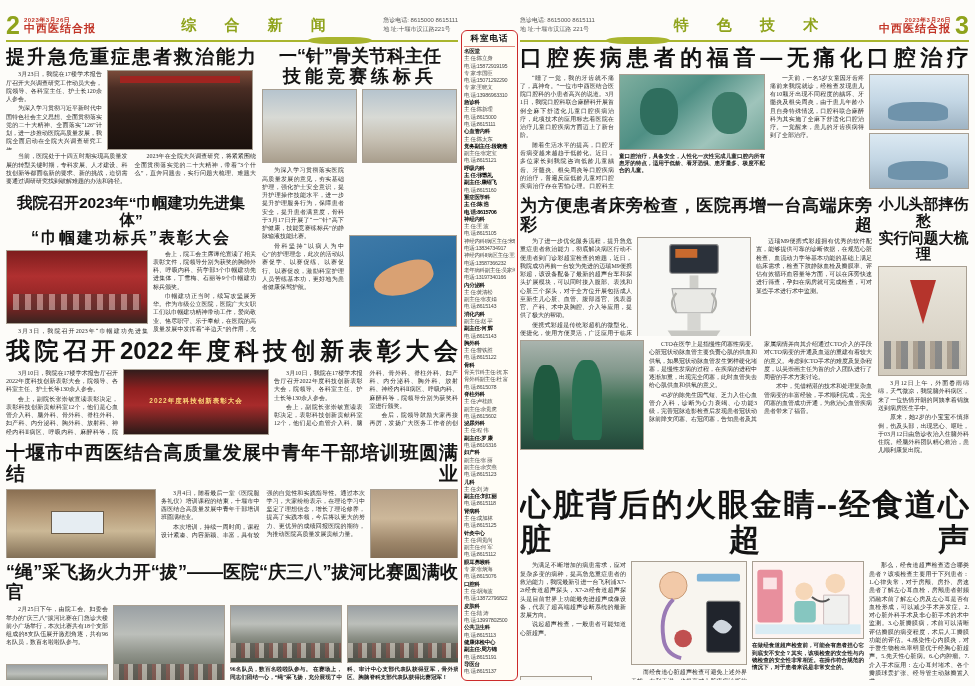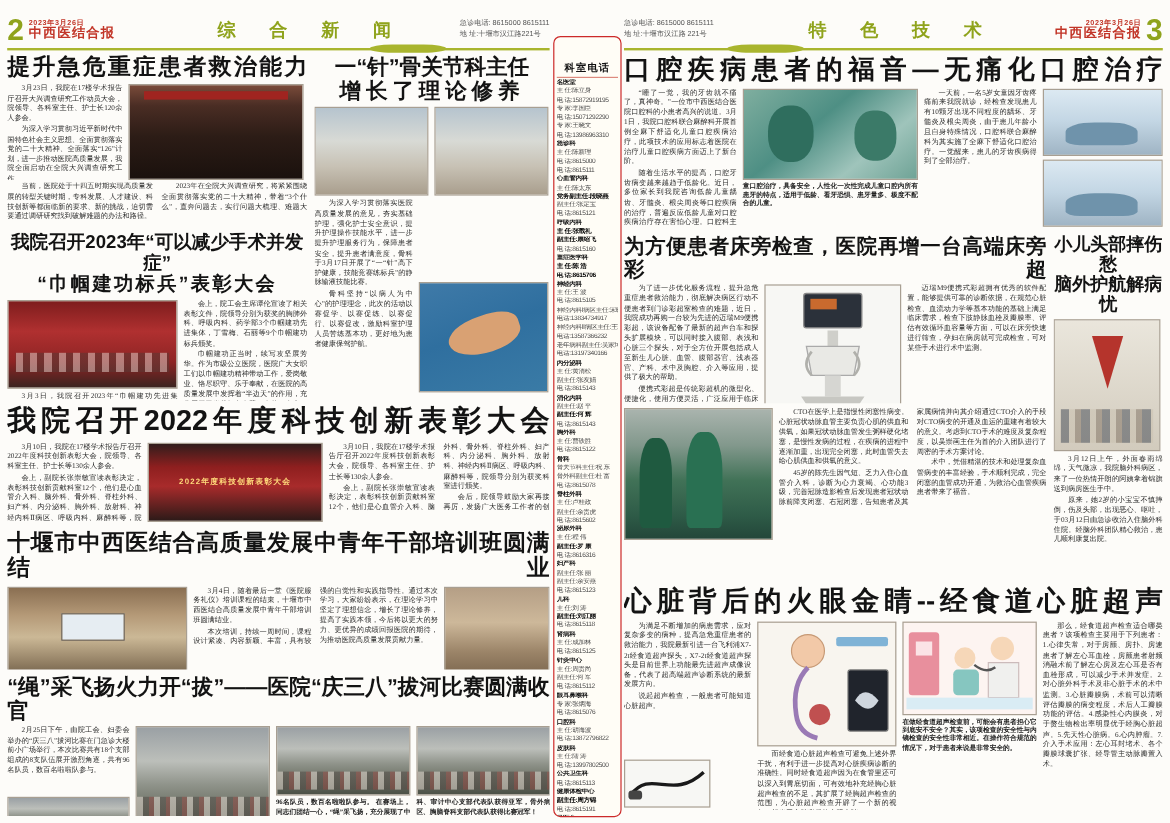--- a/index.html
+++ b/index.html
@@ -65,21 +65,21 @@
       background:repeating-linear-gradient(90deg,#3c4450 0 7px,#c8bfae 7px 12px,#7a6b5c 12px 17px);opacity:.5;}
   .ph-surg{background:linear-gradient(180deg,#aab4ae 0%,#82988c 28%,#417257 55%,#2e5b47 82%,#234639 100%);}
   .ph-surg:before{content:"";position:absolute;left:10%;top:22%;width:22%;height:70%;border-radius:40% 40% 10% 10%;background:#1f5a40;}
   .ph-surg:after{content:"";position:absolute;left:42%;top:18%;width:24%;height:74%;border-radius:40% 40% 10% 10%;background:#297052;}
   .ph-white{background:#f7f7f4;}
   .ph-cartoon{background:#fdf4f1;}
   .ph-tee{background:#f8f5ef;}
 
   
   .dir{position:absolute;left:461px;top:30px;width:57px;height:651px;background:#fffdf6;
-       border:1.5px solid #cc2a2a;border-radius:6px;box-sizing:border-box;overflow:hidden;padding:20px 2px;}
+       border:1.5px solid #cc2a2a;border-radius:6px;box-sizing:border-box;overflow:hidden;padding:2px 2px;}
   .dir-title{font-size:8.5px;font-weight:bold;color:#111;text-align:center;letter-spacing:1px;
        border-bottom:1px solid #dd8a7e;padding-bottom:1px;margin-bottom:1px;}
   .dr{font-size:5.5px;line-height:7.3px;color:#4a4a4a;white-space:nowrap;overflow:hidden;letter-spacing:-.3px;}
   .dr.hd{font-weight:bold;color:#101010;}
   .dr.b{font-weight:bold;color:#000;}
 </style>
 </head>
 <body>
 
 <div class="paper">
@@ -111,39 +111,39 @@
         <div class="photo ph-meeting" style="width:146px;height:80px;"></div>
       </div>
       <div class="bt cols2" style="height:38px;margin-top:2px;">
           <p>当前，医院处于十四五时期实现高质量发展的转型关键时期，专科发展、人才建设、科技创新等都面临新的要求、新的挑战，迫切需要通过调研研究找到破解难题的办法和路径。</p>
           <p>2023年在全院大兴调查研究，将紧紧围绕全面贯彻落实党的二十大精神，带着“3个什么”，直奔问题去，实行问题大梳理、难题大排查，有力打通专科发展中的堵点难点，提升服务能力和患者满意度。</p>
         </div>
     </article>
 
     <article class="art" style="top:36px;left:256px;width:196px;height:288px;">
       <h1 class="hl ctr" style="font-size:18px;">一“针”骨关节科主任</h1>
-      <h1 class="hl ctr" style="font-size:18px;letter-spacing:4px;margin-bottom:3px;">增长了理论修养</h1>
+      <h1 class="hl ctr" style="font-size:18px;letter-spacing:4px;margin-bottom:3px;">技能竞赛练标兵</h1>
       <div class="row">
         <div class="photo ph-class" style="width:95px;height:74px;"></div>
         <div class="photo ph-class" style="width:95px;height:74px;"></div>
       </div>
       <div class="row" style="margin-top:3px;">
         <div class="bt" style="width:82px;height:162px;">
             <p>为深入学习贯彻落实医院高质量发展的意见，夯实基础护理，强化护士安全意识，提升护理操作技能水平，进一步提升护理服务行为，保障患者安全，提升患者满意度，骨科于3月17日开展了“一“针”高下护健康，技能竞赛练标兵”的静脉输液技能比赛。</p>
             <p>骨科坚持“以病人为中心”的护理理念，此次的活动以赛促学、以赛促练、以赛促行、以赛促改，激励科室护理人员苦练基本功，更好地为患者健康保驾护航。</p>
           </div>
         <div class="stack" style="flex:1;">
           <div style="height:66px;"></div>
           <div class="photo ph-inject" style="width:108px;height:92px;"></div>
         </div>
       </div>
     </article>
 
     <article class="art" style="top:184px;left:0;width:250px;height:140px;">
-      <h1 class="hl ctr" style="font-size:15.5px;">我院召开2023年“可以减少手术并发症”</h1>
+      <h1 class="hl ctr" style="font-size:15.5px;">我院召开2023年“巾帼建功先进集体”</h1>
       <h1 class="hl ctr" style="font-size:16px;letter-spacing:2px;margin-bottom:3px;">“巾帼建功标兵”表彰大会</h1>
       <div class="row">
         <div class="stack" style="width:142px;">
           <div class="photo ph-stage" style="width:142px;height:74px;"></div>
           <div class="bt" style="height:24px;">
               <p>3月3日，我院召开2023年“巾帼建功先进集体”、“巾帼建功标兵”表彰大会，院领导、各科室主任、护士长130余人参会。</p>
             </div>
         </div>
         <div class="bt" style="flex:1;height:102px;">
             <p>会上，院工会主席谭伦宣读了相关表彰文件，院领导分别为获奖的胸肺外科、呼吸内科、药学部3个巾帼建功先进集体，丁雪梅、石丽等9个巾帼建功标兵颁奖。</p>
@@ -356,21 +356,21 @@
           </svg>
         </div>
         <div class="bt" style="flex:1;height:112px;">
             <p>迈瑞M9便携式彩超拥有优秀的软件配置，能够提供可靠的诊断依据，在规范心脏检查、血流动力学等基本功能的基础上满足临床需求，检查下肢静脉血栓及瓣膜率、评估有效循环血容量等方面，可以在床旁快速进行筛查，孕妇在病房就可完成检查，可对某些手术进行术中监测。</p>
           </div>
       </div>
     </article>
 
     <article class="art" style="top:186px;left:358px;width:91px;height:290px;">
       <h1 class="hl ctr" style="font-size:15px;">小儿头部摔伤愁</h1>
-      <h1 class="hl ctr" style="font-size:15px;margin-bottom:3px;">脑外护航解病忧</h1>
+      <h1 class="hl ctr" style="font-size:15px;margin-bottom:3px;">实行问题大梳理</h1>
       <div class="photo ph-pennant" style="width:89px;height:110px;">
           <div class="tri"></div>
         </div>
       <div class="bt" style="height:136px;margin-top:3px;">
           <p>3月12日上午，外面春雨绵绵，天气微凉，我院脑外科病区，来了一位热情开朗的阿姨拿着锦旗送到病房医生手中。</p>
           <p>原来，她2岁的小宝宝不慎摔倒，伤及头部，出现恶心、呕吐，于03月12日由急诊收治入住脑外科住院。经脑外科团队精心救治，患儿顺利康复出院。</p>
         </div>
     </article>
 
     <article class="art" style="top:330px;left:0;width:352px;height:144px;">
@@ -378,21 +378,21 @@
         <div class="photo ph-surg" style="width:124px;height:110px;"></div>
         <div class="bt cols2" style="flex:1;height:110px;">
             <p>CTO在医学上是指慢性闭塞性病变。心脏冠状动脉血管主要负责心肌的供血和供氧，如果冠状动脉血管发生粥样硬化堵塞，是慢性发病的过程，在疾病的进程中逐渐加重，出现完全闭塞，此时血管失去给心肌供血和供氧的意义。</p>
             <p>45岁的陈先生因气短、乏力入住心血管介入科，诊断为心力衰竭、心功能3级，完善冠脉造影检查后发现患者冠状动脉前降支闭塞、右冠闭塞，告知患者及其家属病情并向其介绍通过CTO介入的手段对CTO病变的开通及血运的重建有着较大的意义。考虑到CTO手术的难度及复杂程度，以吴崇画主任为首的介入团队进行了周密的手术方案讨论。</p>
             <p>术中，凭借精湛的技术和处理复杂血管病变的丰富经验，手术顺利完成，完全闭塞的血管成功开通，为救治心血管疾病患者带来了福音。</p>
           </div>
       </div>
     </article>
 
     <article class="art" style="top:478px;left:0;width:449px;height:192px;">
-      <h1 class="hl jl" style="font-size:23px;margin-bottom:4px;">心脏背后的火眼金睛--经食道心脏超声</h1>
+      <h1 class="hl jl" style="font-size:31px;margin-bottom:4px;">心脏背后的火眼金睛--经食道心脏超声</h1>
       <div class="row">
         <div class="stack" style="width:106px;">
           <div class="bt" style="height:112px;">
               <p>为满足不断增加的病患需求，应对复杂多变的病种，提高急危重症患者的救治能力，我院最新引进一台飞利浦X7-2t经食道超声探头，X7-2t经食道超声探头是目前世界上功能最先进超声成像设备，代表了超高端超声诊断系统的最新发展方向。</p>
               <p>说起超声检查，一般患者可能知道心脏超声。</p>
             </div>
           <div class="photo ph-white" style="width:72px;height:40px;">
             <svg width="100%" height="100%" viewBox="0 0 72 40">
               <path d="M4 30 C 22 6, 40 36, 68 10" stroke="#1a1a1a" stroke-width="3" fill="none"></path>
               <rect x="2" y="26" width="12" height="8" rx="3" fill="#444"></rect>

